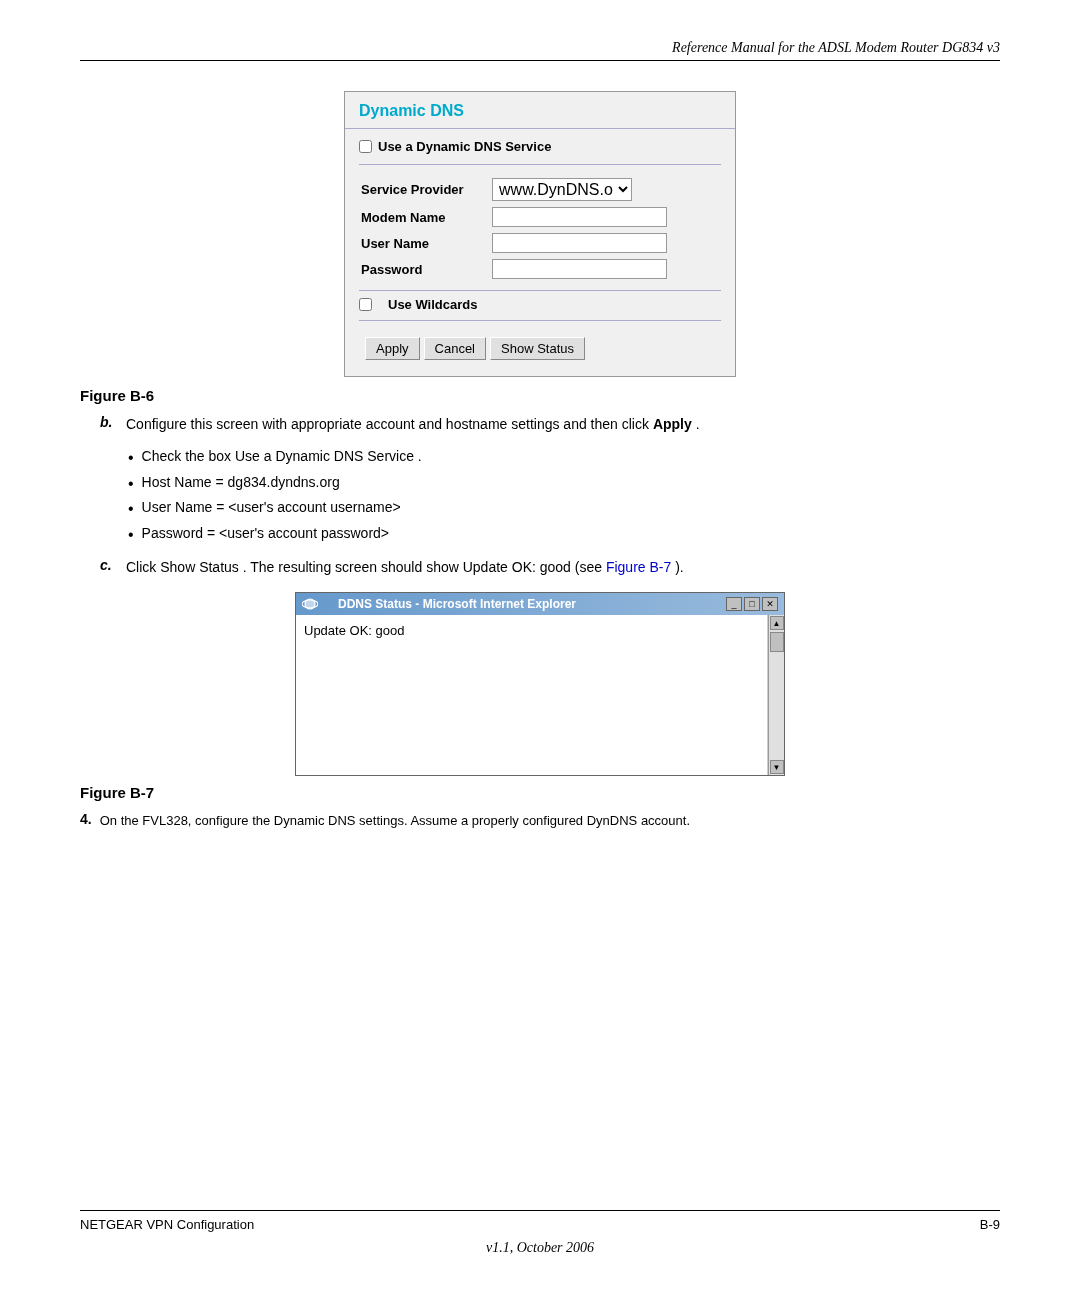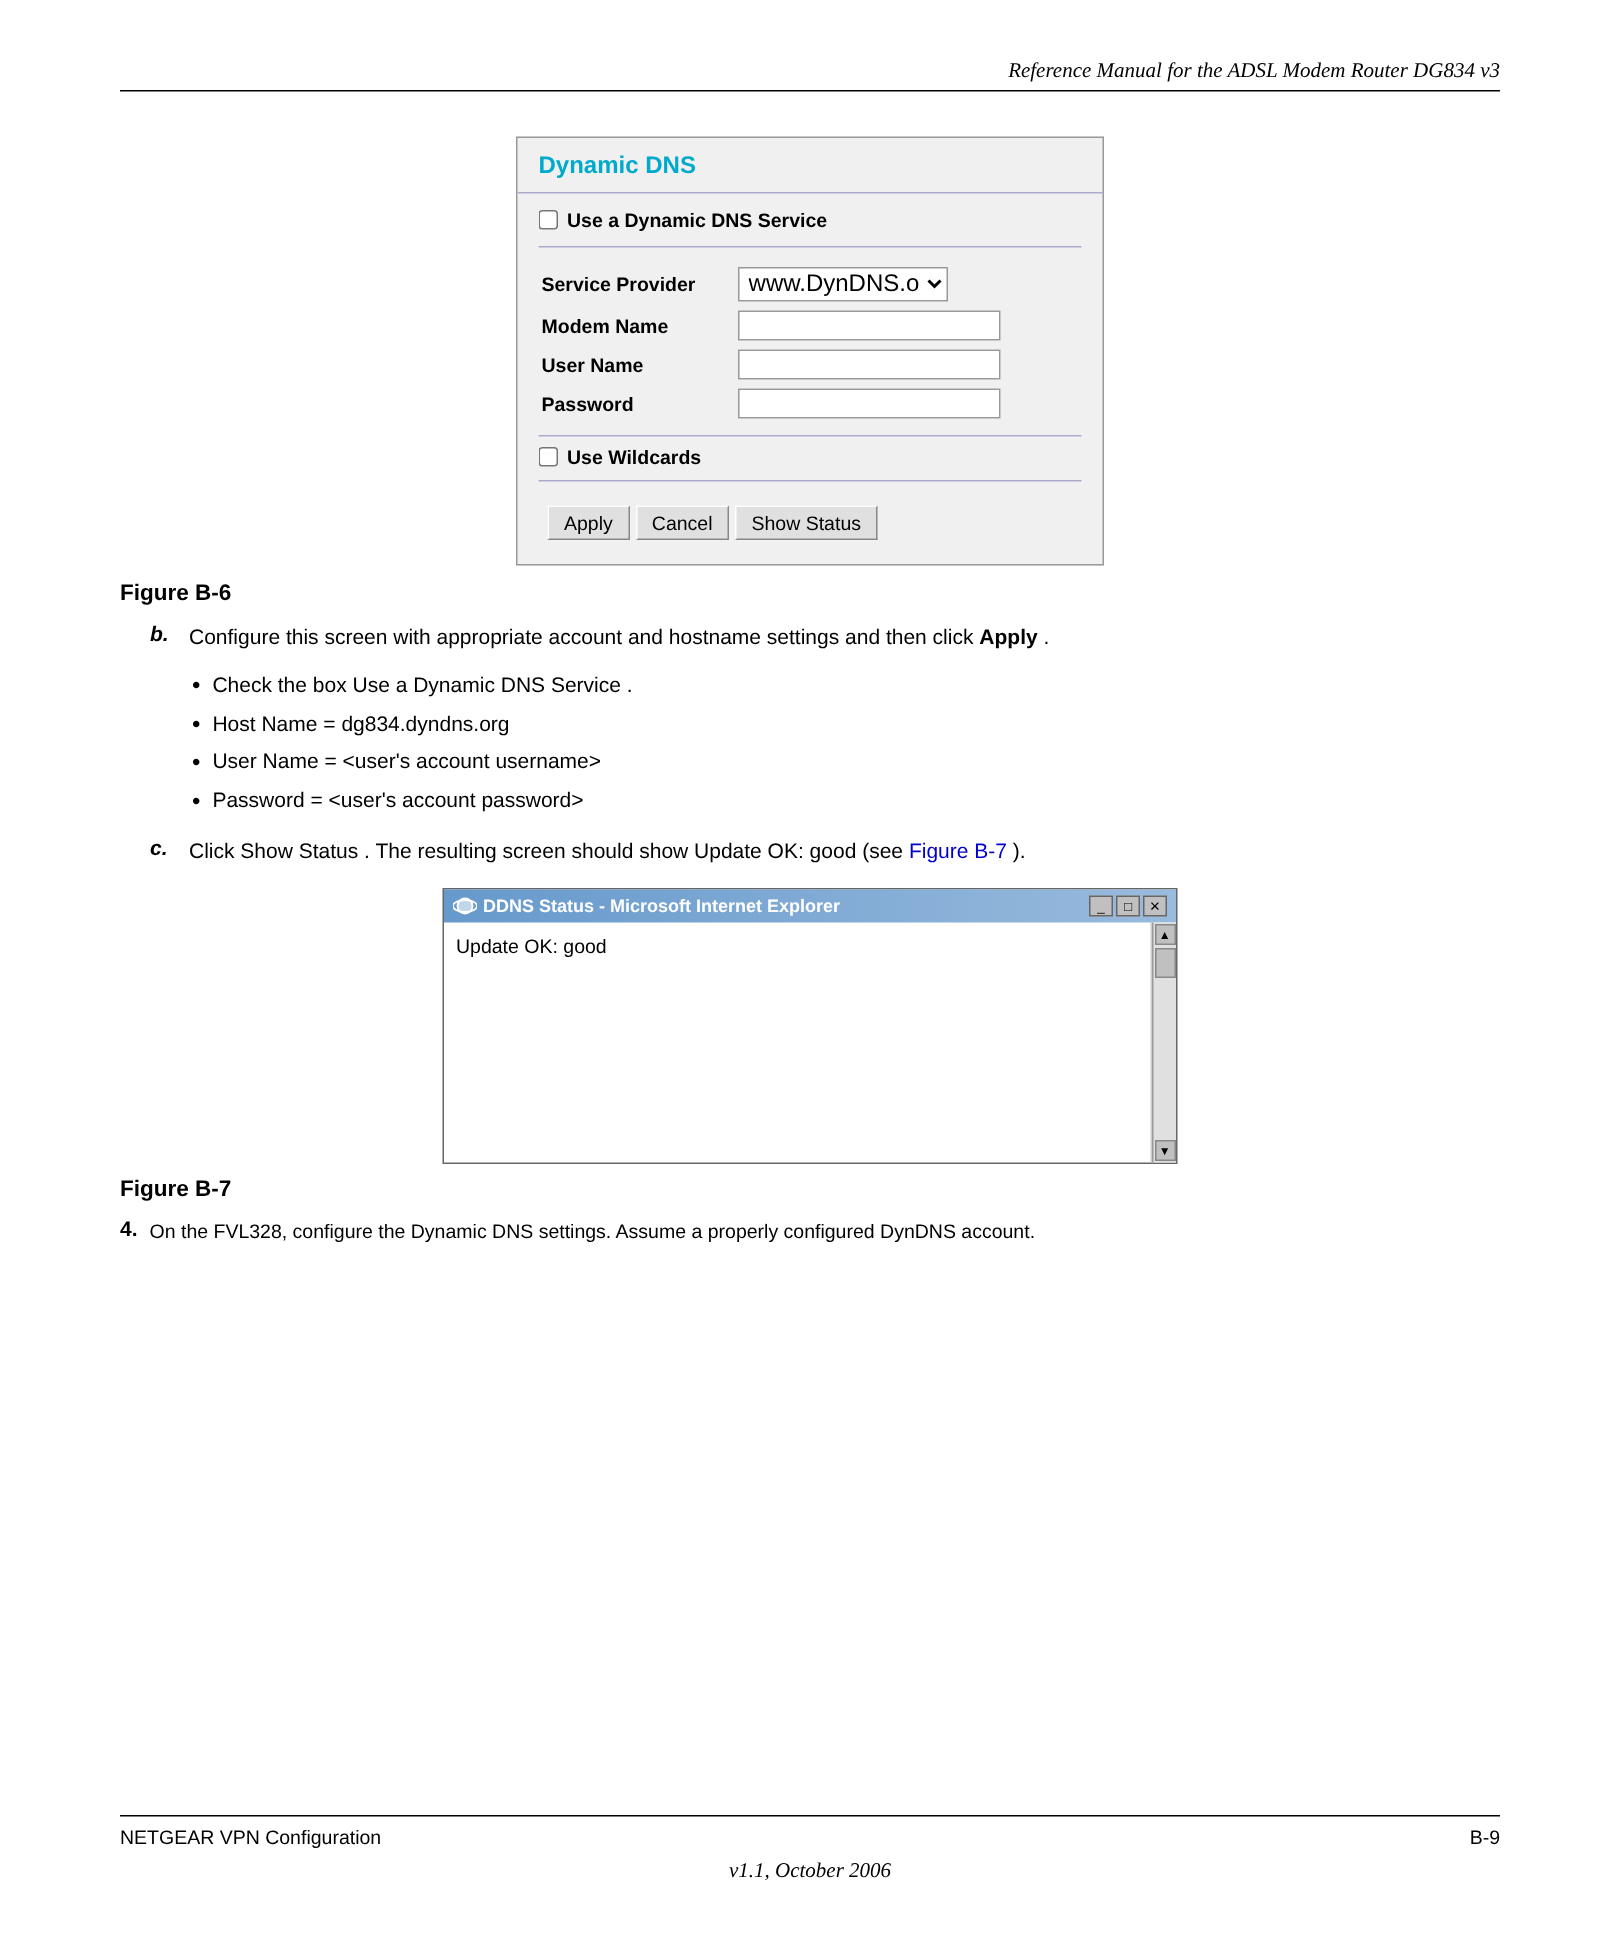--- a/index.html
+++ b/index.html
@@ -115,21 +115,21 @@
 
     .dns-separator {
       border: none;
       border-top: 1px solid #aaaacc;
       margin: 6px 0;
     }
 
     .dns-wildcards-row {
       display: flex;
       align-items: center;
-      gap: 6px;
+      gap: 16px;
       margin-bottom: 10px;
       padding-bottom: 8px;
       border-bottom: 1px solid #aaaacc;
     }
 
     .dns-wildcards-label {
       font-size: 13px;
       font-family: Arial, sans-serif;
       font-weight: bold;
     }
@@ -246,21 +246,21 @@
       display: flex;
       align-items: center;
       justify-content: space-between;
       padding: 3px 6px;
       height: 22px;
     }
 
     .ddns-titlebar-left {
       display: flex;
       align-items: center;
-      gap: 4px;
+      gap: 20px;
     }
 
     .ddns-titlebar-icon {
       width: 16px;
       height: 14px;
     }
 
     .ddns-titlebar-text {
       font-family: Arial, sans-serif;
       font-size: 12px;

